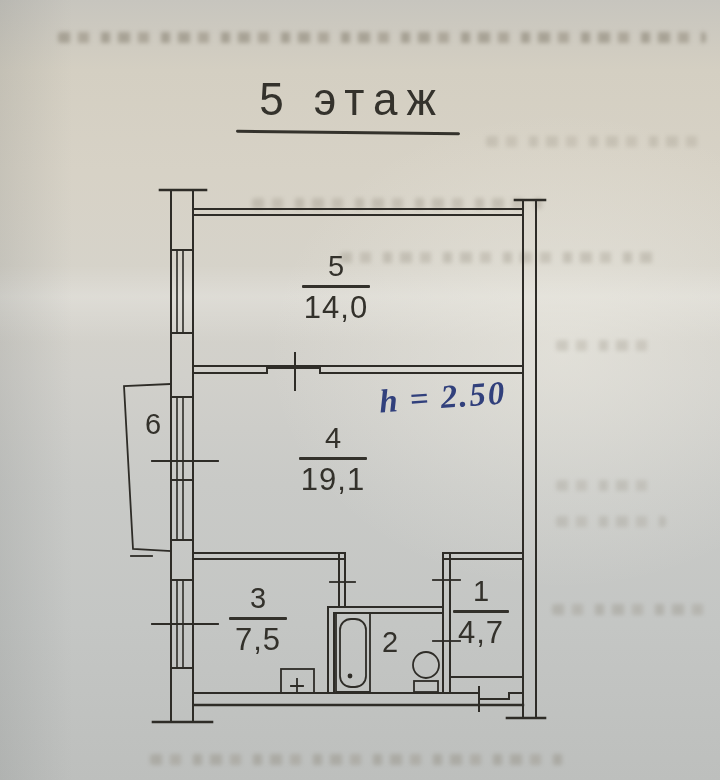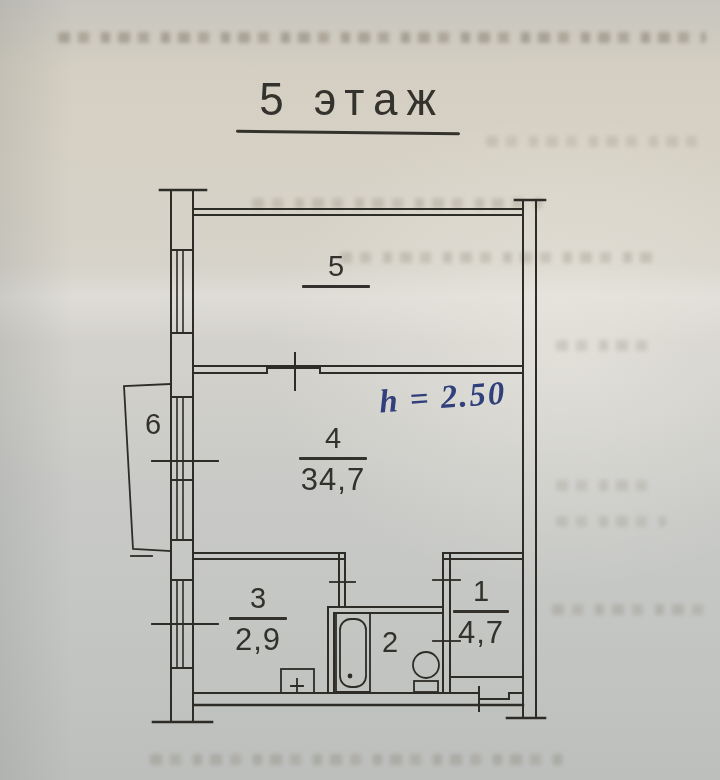--- a/index.html
+++ b/index.html
@@ -158,32 +158,33 @@
       <path d="M479,687 V711"></path>
       <path d="M479,699 H509 M509,699 V693 M509,693 H523"></path>
       <path d="M194,705 H523" stroke-width="2.4"></path>
       <path d="M450,677 H523"></path>
     </g>
   </svg>
 
   <div class="room-label" style="left:336px;top:252px">
     <span class="num">5</span>
     <span class="bar" style="width:68px"></span>
+    <span class="area">14,0</span>
   </div>
 
   <div class="room-label" style="left:333px;top:424px">
     <span class="num">4</span>
     <span class="bar" style="width:68px"></span>
-    <span class="area">34,7</span>
+    <span class="area">19,1</span>
   </div>
 
   <div class="room-label" style="left:258px;top:584px">
     <span class="num">3</span>
     <span class="bar" style="width:58px"></span>
-    <span class="area">2,9</span>
+    <span class="area">7,5</span>
   </div>
 
   <div class="room-label" style="left:481px;top:577px">
     <span class="num">1</span>
     <span class="bar" style="width:56px"></span>
     <span class="area">4,7</span>
   </div>
 
   <div class="room-label plain" style="left:390px;top:628px">
     <span class="num">2</span>

